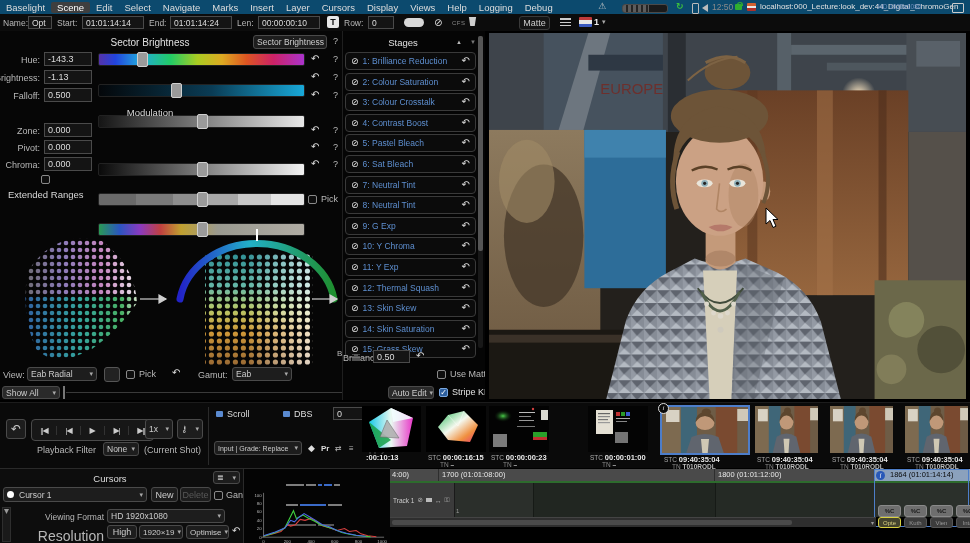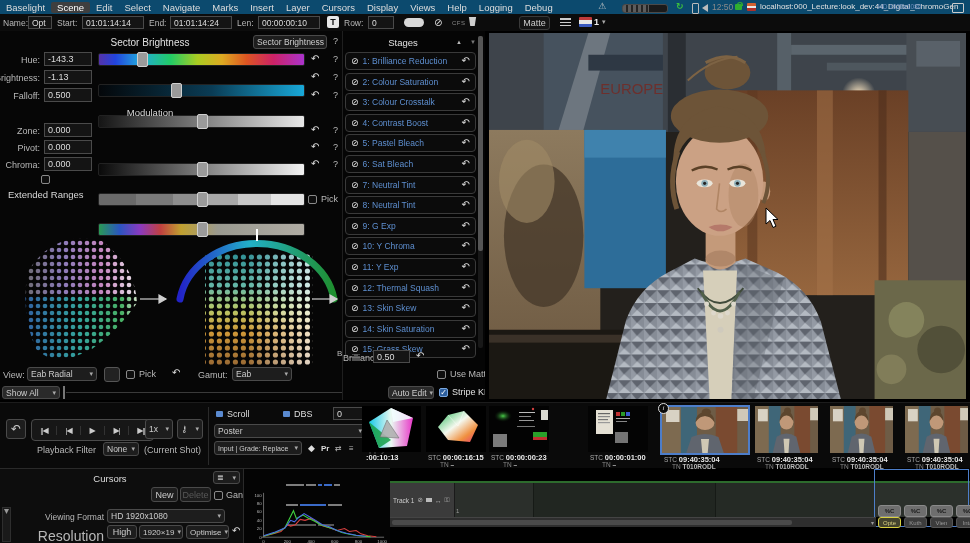--- a/index.html
+++ b/index.html
@@ -475,24 +475,20 @@
 
     <div class="abs row" style="left:216px;top:6px;gap:4px;">
       <span style="width:7px;height:6px;background:#5a8ad0;border-radius:1px;display:inline-block;"></span>
       <span class="lbl" style="font-size:9px;color:#ddd;">Scroll</span>
     </div>
     <div class="abs row" style="left:283px;top:6px;gap:4px;">
       <span style="width:7px;height:6px;background:#5a8ad0;border-radius:1px;display:inline-block;"></span>
       <span class="lbl" style="font-size:9px;color:#ddd;">DBS</span>
     </div>
     <div class="abs inp" style="left:333px;top:4px;width:33px;height:13px;">0</div>
-    <div class="abs btn dd" style="left:214px;top:21px;width:152px;height:14px;">
-        <span style="font-size:8.5px;">Poster</span>
-        <span class="car">▾</span>
-      </div>
     <div class="abs btn dd" style="left:214px;top:38px;width:88px;height:14px;">
         <span style="font-size:7px;">Input | Grade: Replace</span>
         <span class="car">▾</span>
       </div>
     <div class="abs" style="left:308px;top:40px;color:#ddd;font-size:9px;">◆</div>
     <div class="abs" style="left:321px;top:41px;color:#ddd;font-size:8px;font-weight:bold;">Pr</div>
     <div class="abs" style="left:335px;top:41px;color:#bbb;font-size:8px;">⇄</div>
     <div class="abs" style="left:349px;top:41px;color:#bbb;font-size:8px;">≡</div>
     <div class="abs" style="left:363px;top:41px;color:#5c5c5c;font-size:9px;">Apply</div>
 
@@ -612,20 +608,30 @@
     <div class="abs cap1" style="left:664px;top:52px;"><span>STC</span> <b>09:40:35:04</b></div>
     <div class="abs cap2" style="left:672px;top:59.5px;"><span>TN</span> <b>T010RODL</b></div>
     <div class="abs cap1" style="left:757px;top:52px;"><span>STC</span> <b>09:40:35:04</b></div>
     <div class="abs cap2" style="left:765px;top:59.5px;"><span>TN</span> <b>T010RODL</b></div>
     <div class="abs cap1" style="left:832px;top:52px;"><span>STC</span> <b>09:40:35:04</b></div>
     <div class="abs cap2" style="left:840px;top:59.5px;"><span>TN</span> <b>T010RODL</b></div>
     <div class="abs cap1" style="left:907px;top:52px;"><span>STC</span> <b>09:40:35:04</b></div>
     <div class="abs cap2" style="left:915px;top:59.5px;"><span>TN</span> <b>T010RODL</b></div>
   </div>
 
+  <div class="abs" style="left:390px;top:469px;width:580px;height:12px;background:#4a4a4a;">
+    <span class="abs" style="left:2px;top:1px;font-size:7.5px;color:#e8e8e8;">4:00)</span>
+    <span class="abs" style="left:48px;top:0;width:1px;height:12px;background:#2e2e2e;"></span>
+    <span class="abs" style="left:52px;top:1px;font-size:7.5px;color:#e8e8e8;">1700 (01:01:08:00)</span>
+    <span class="abs" style="left:324px;top:0;width:1px;height:12px;background:#2e2e2e;"></span>
+    <span class="abs" style="left:328px;top:1px;font-size:7.5px;color:#e8e8e8;">1800 (01:01:12:00)</span>
+    <span class="abs" style="left:484px;top:0;width:96px;height:12px;background:#8ba1bd;"></span>
+    <span class="abs" style="left:486px;top:1.5px;width:9px;height:9px;background:#2858b8;border-radius:50%;color:#fff;font-size:6.5px;text-align:center;line-height:9px;font-style:italic;">i</span>
+    <span class="abs" style="left:500px;top:1px;font-size:7.5px;color:#0a0a0a;">1864 (01:01:14:14)</span>
+  </div>
   <div class="abs" style="left:390px;top:481px;width:580px;height:2px;background:#2d6b2d;"></div>
   <div class="abs" style="left:390px;top:483px;width:580px;height:34px;background:#242824;">
     <div class="abs row" style="left:0;top:0;width:64px;height:34px;background:#3b3b3b;padding-left:3px;gap:3px;box-sizing:border-box;">
       <span style="font-size:6.5px;color:#ccc;">Track 1</span>
       <span style="font-size:6.5px;color:#bbb;">⊘</span>
       <span style="width:6px;height:4px;background:#bbb;display:inline-block;"></span>
       <span style="font-size:6.5px;color:#bbb;">↔</span>
       <span style="font-size:6.5px;color:#bbb;">⚿</span>
     </div>
     <div class="abs" style="left:64px;top:0;width:79px;height:34px;background:#2b2f2b;border-left:1px solid #1a1a1a;"></div>
@@ -651,20 +657,27 @@
     <div class="pctab" style="width:21px;height:9px;">Vien</div>
     <div class="pctab" style="width:21px;height:9px;">Inta</div>
   </div>
 
   <div class="abs" style="left:0;top:468px;width:243px;height:75px;background:#0d0d0d;border-top:1px solid #2a2a2a;box-sizing:border-box;">
     <div class="abs" style="left:0;top:4px;width:220px;text-align:center;font-size:9.5px;color:#ddd;">Cursors</div>
     <div class="abs btn dd" style="left:213px;top:2px;width:27px;height:13px;">
         <span style="font-size:8px;">≣</span>
         <span class="car">▾</span>
       </div>
+    <div class="abs btn dd" style="left:3px;top:18px;width:144px;height:15px;">
+      <span class="row" style="gap:5px;">
+          <span style="width:7px;height:7px;background:#fff;border-radius:50%;display:inline-block;"></span>
+          <span style="font-size:8.5px;">Cursor 1</span>
+        </span>
+        <span class="car">▾</span>
+    </div>
     <div class="abs btn" style="left:151px;top:18px;width:27px;height:15px;">New</div>
     <div class="abs btn" style="left:180px;top:18px;width:31px;height:15px;color:#585858;">Delete</div>
     <div class="abs row" style="left:214px;top:21px;gap:3px;">
       <div class="cb"></div>
       <span class="lbl">Gang</span>
     </div>
     <div class="abs" style="left:2px;top:38px;width:9px;height:35px;background:#1a1a1a;border:1px solid #2e2e2e;box-sizing:border-box;">
       <div style="margin:1px auto;width:5px;height:5px;background:#999;clip-path:polygon(50% 100%,0 0,100% 0);"></div>
     </div>
     <div class="abs lbl" style="left:30px;top:43px;width:74px;text-align:right;font-size:8.5px;">Viewing Format</div>

